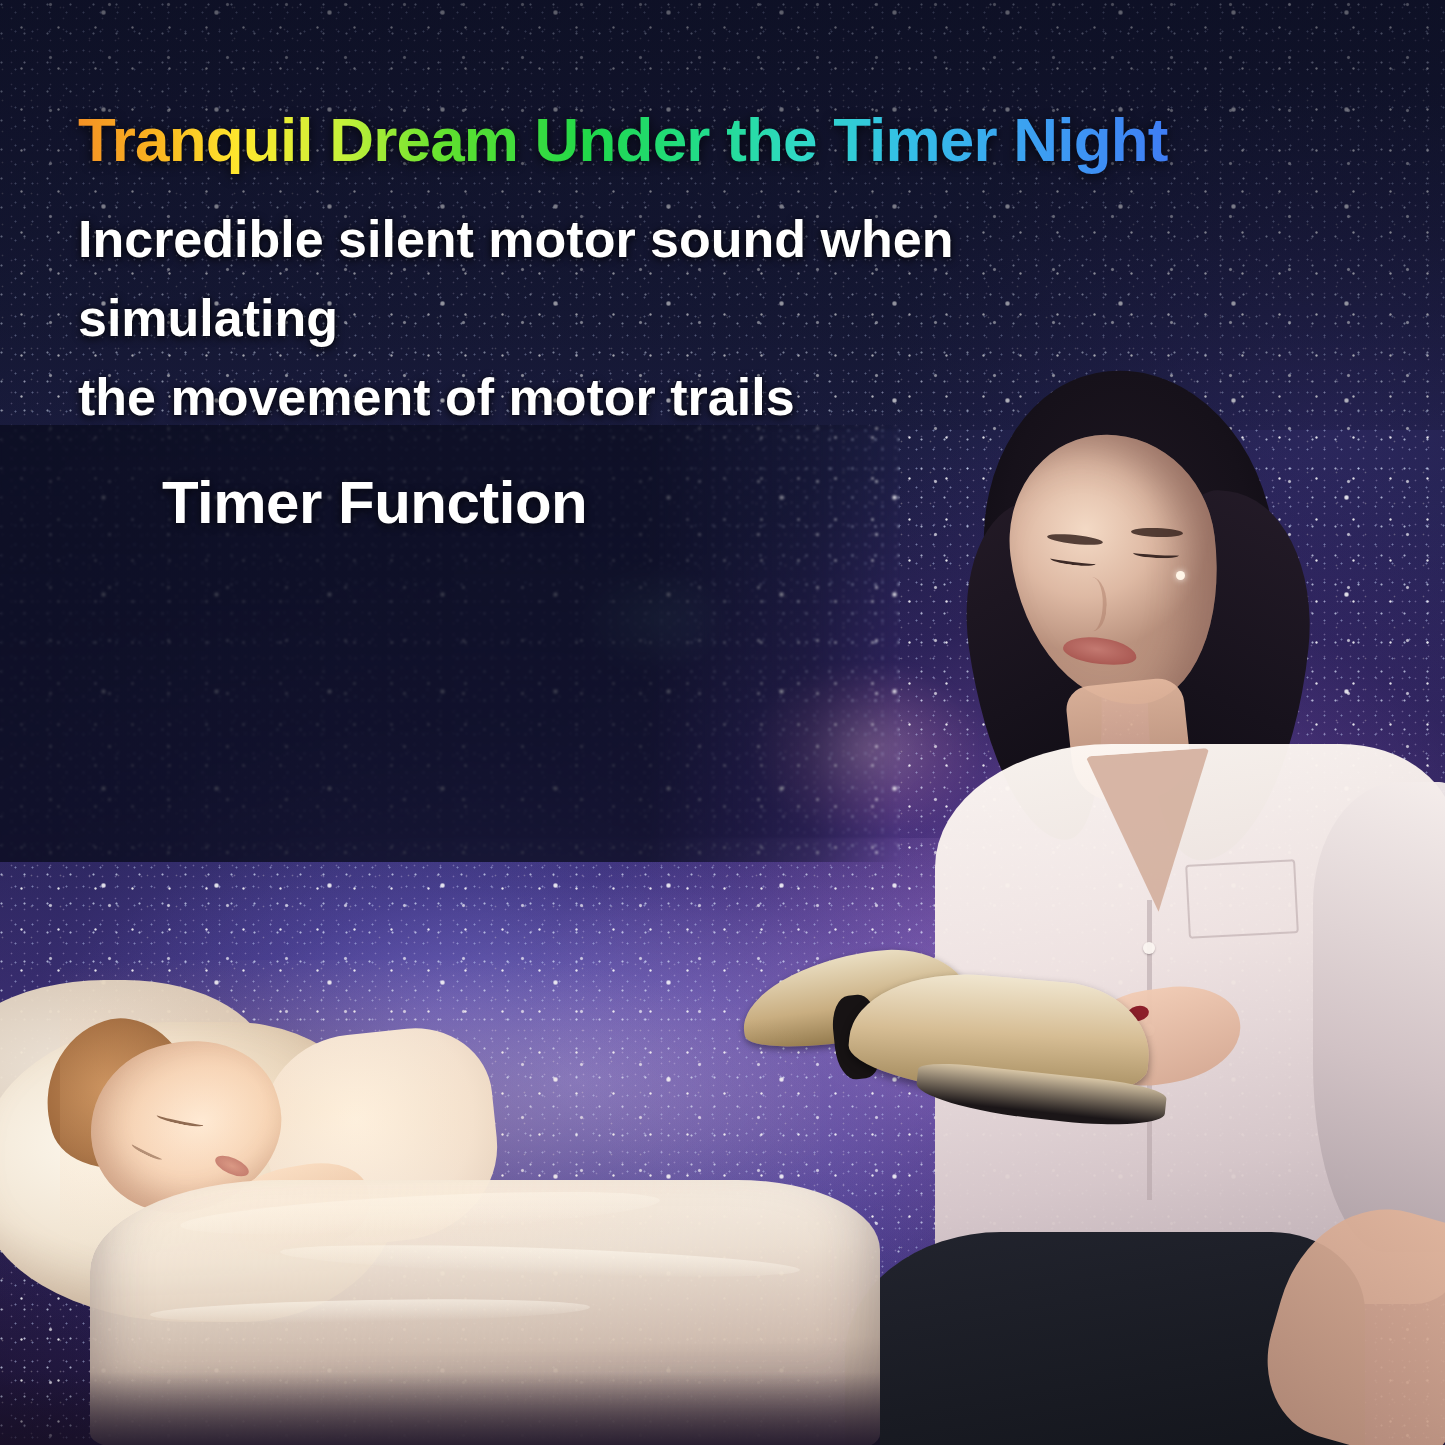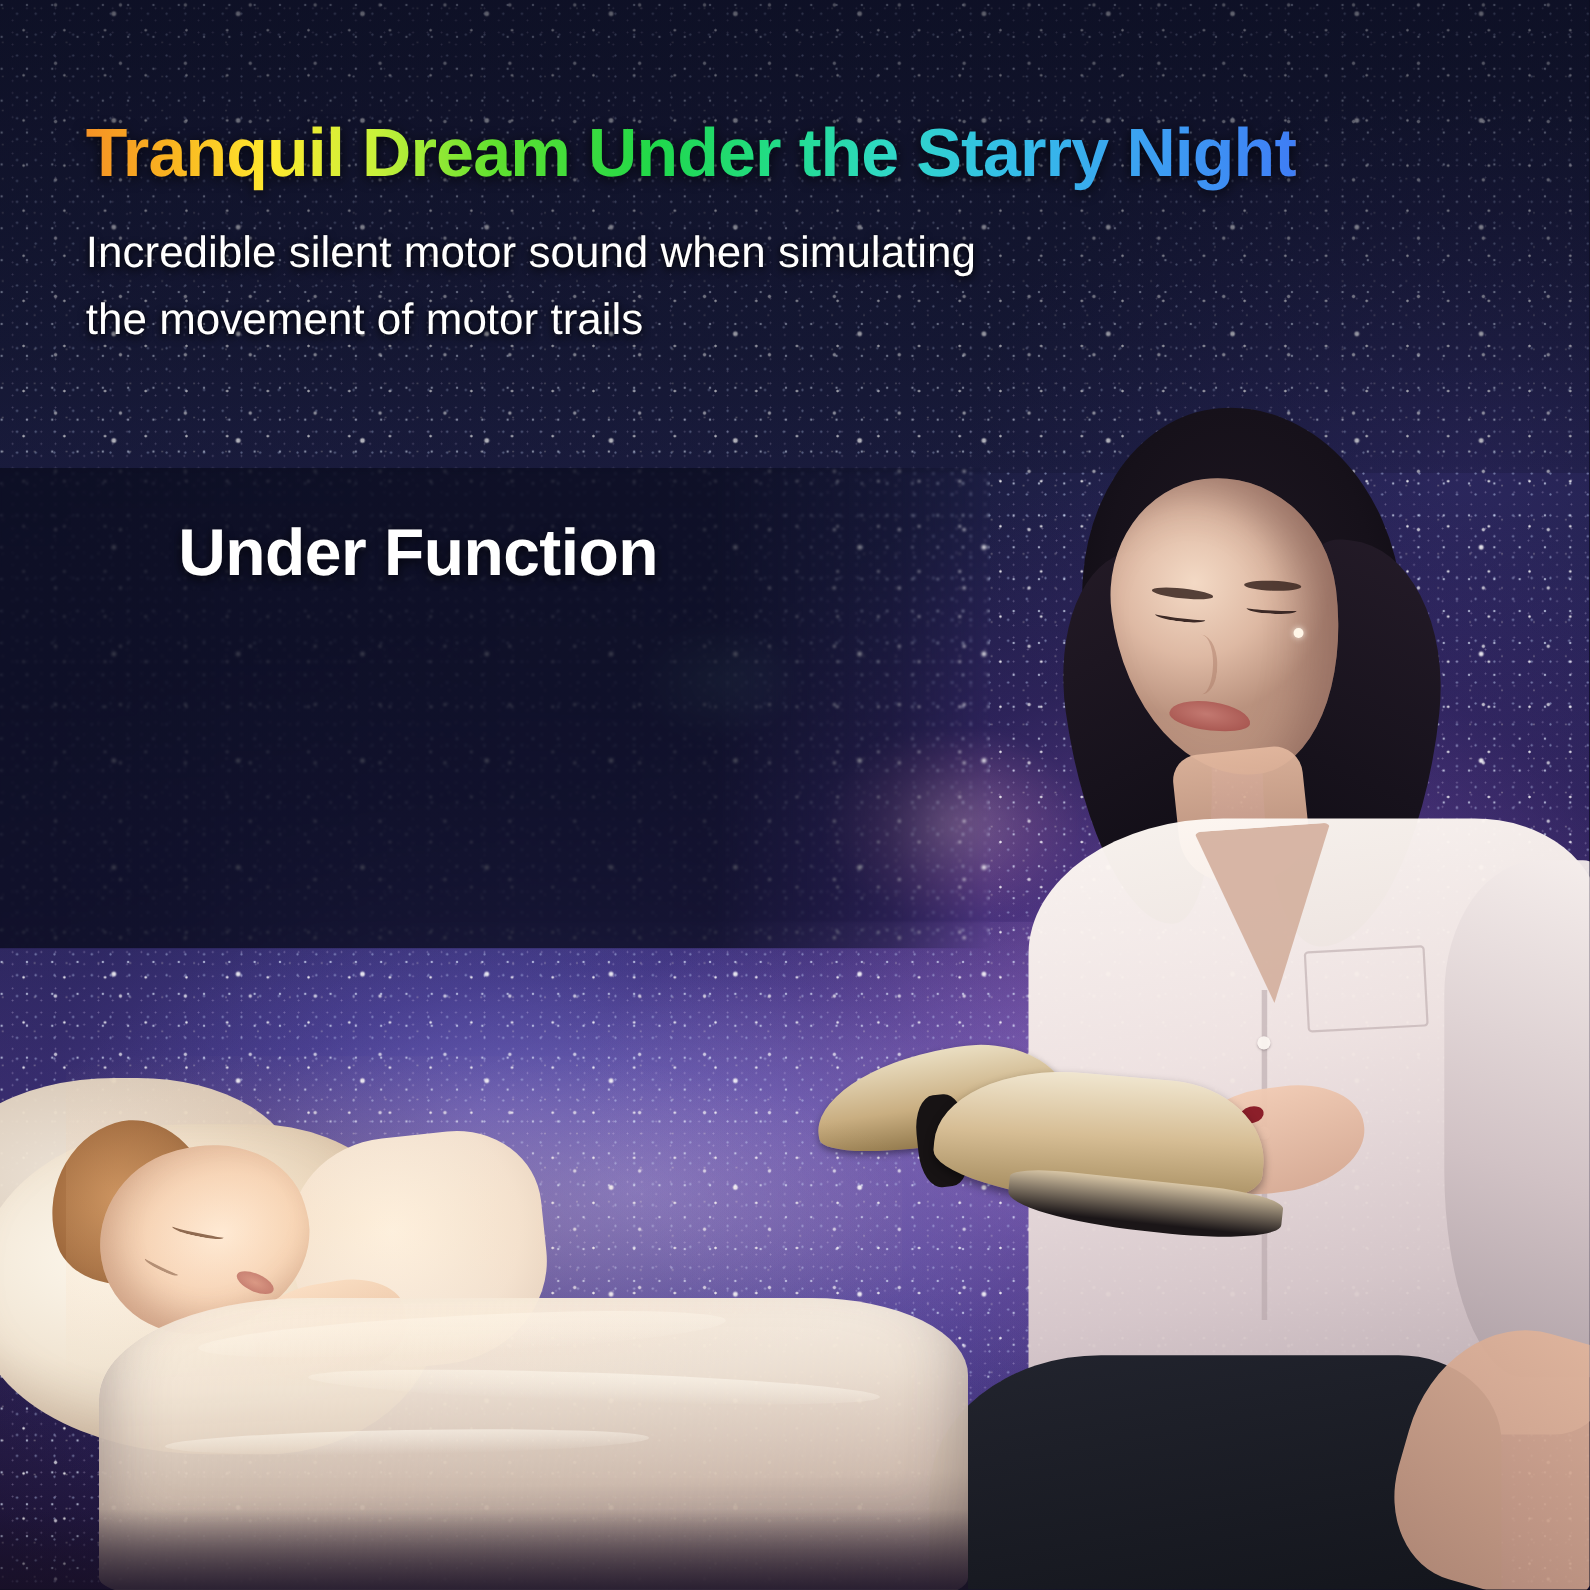--- a/index.html
+++ b/index.html
@@ -318,21 +318,21 @@
     background:linear-gradient(90deg,
       #f59225 0%, #f9b320 7%, #ffe92e 15%, #c8f13a 24%,
       #5ee02f 34%, #20d84a 47%, #22dd8e 58%, #2fd9c4 66%,
       #34bfe8 76%, #3c9ff2 88%, #3f7df5 100%);
     -webkit-background-clip:text; background-clip:text;
     -webkit-text-fill-color:transparent; color:transparent;
     filter:drop-shadow(0 2px 6px rgba(0,0,0,0.75));
   }
   .subline {
     position:absolute; left:78px; top:200px; width:1090px;
-    font-size:40px; font-weight:400; line-height:1.52; color:#ffffff;
+    font-size:52px; font-weight:700; line-height:1.52; color:#ffffff;
     text-shadow:0 2px 8px rgba(0,0,0,0.85), 0 0 2px rgba(0,0,0,0.6);
   }
 
   
   .timer-panel {
     position:absolute; left:0; top:425px; width:900px; height:437px;
     background:
       linear-gradient(90deg, rgba(10,12,30,0.80) 0%, rgba(11,13,32,0.78) 72%, rgba(12,14,34,0.42) 90%, rgba(12,14,34,0.0) 100%);
     backdrop-filter:blur(1px);
   }
@@ -416,29 +416,29 @@
     <div class="child-mouth"></div>
     <div class="child-arm"></div>
     <div class="blanket"></div>
     <div class="blanket-fold1"></div>
     <div class="blanket-fold2"></div>
     <div class="blanket-fold3"></div>
     <div class="bed-shadow"></div>
   </div>
   <div class="warm-glow"></div>
 
-  <div class="headline">Tranquil Dream Under the Starry Night</div>
+  <div class="headline">Tranquil Dream Under the Timer Night</div>
   <div class="subline">
     <span>Incredible silent motor sound when simulating</span>
     <br>
     <span>the movement of motor trails</span>
   </div>
 
   <div class="timer-panel">
-    <div class="panel-title">Under Function</div>
+    <div class="panel-title">Timer Function</div>
 
     <div class="timer-row">
 
 
 
 
     </div>
   </div>
 
 </div>

